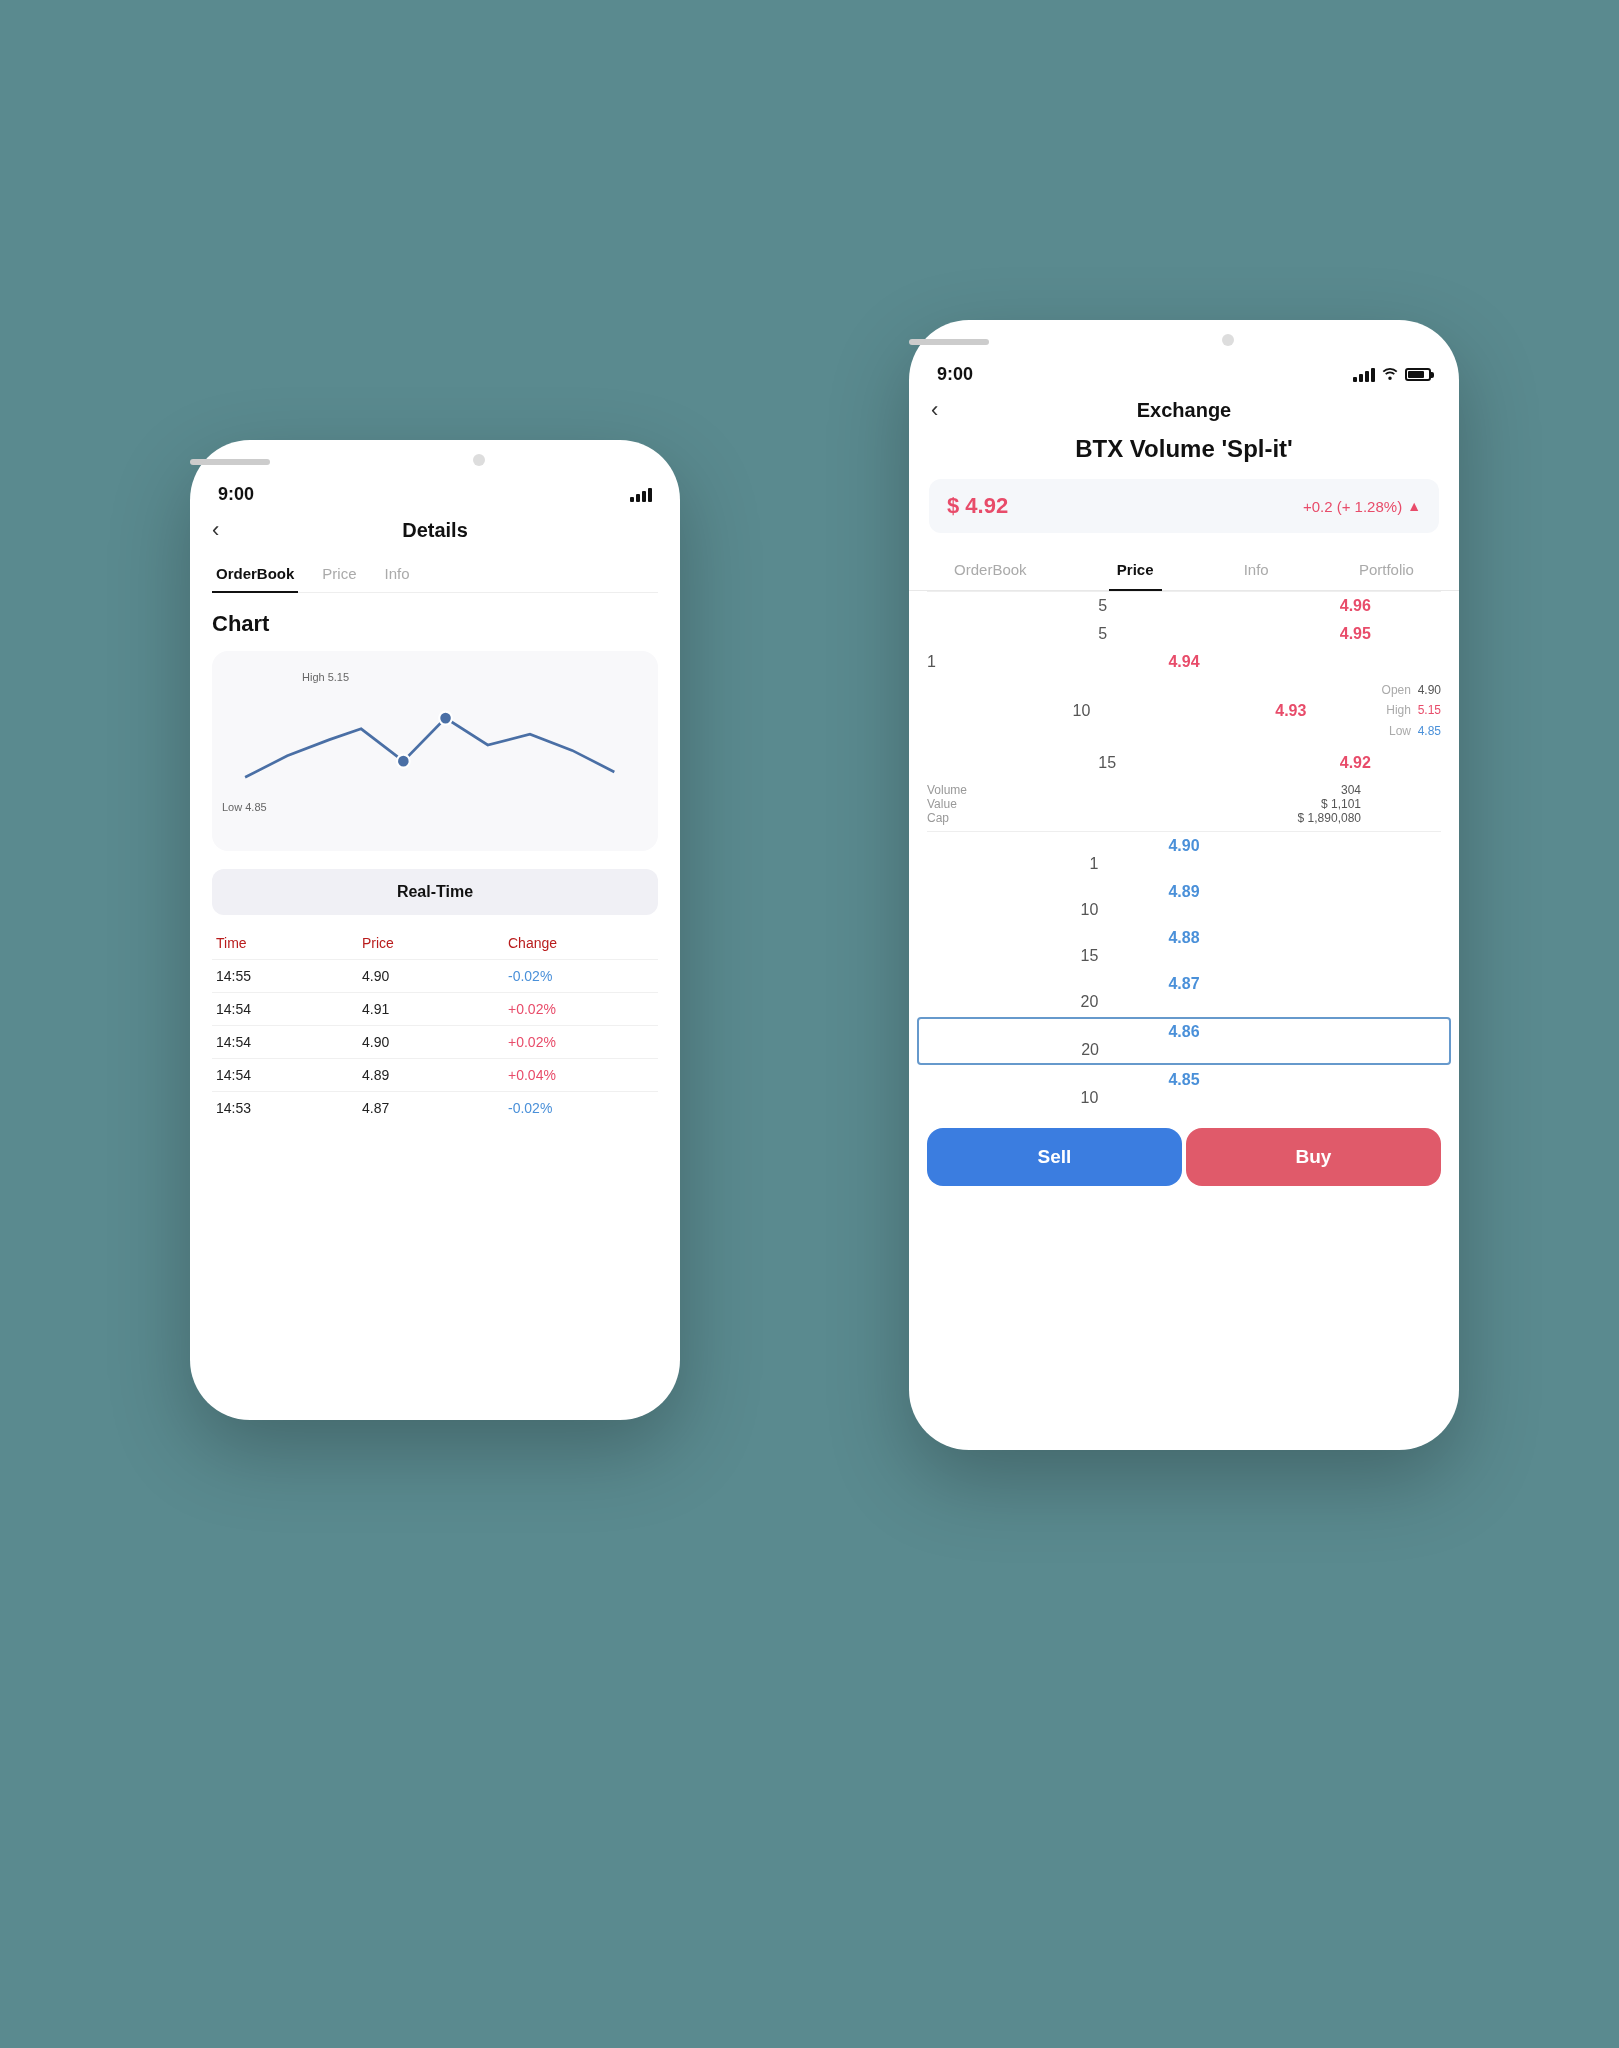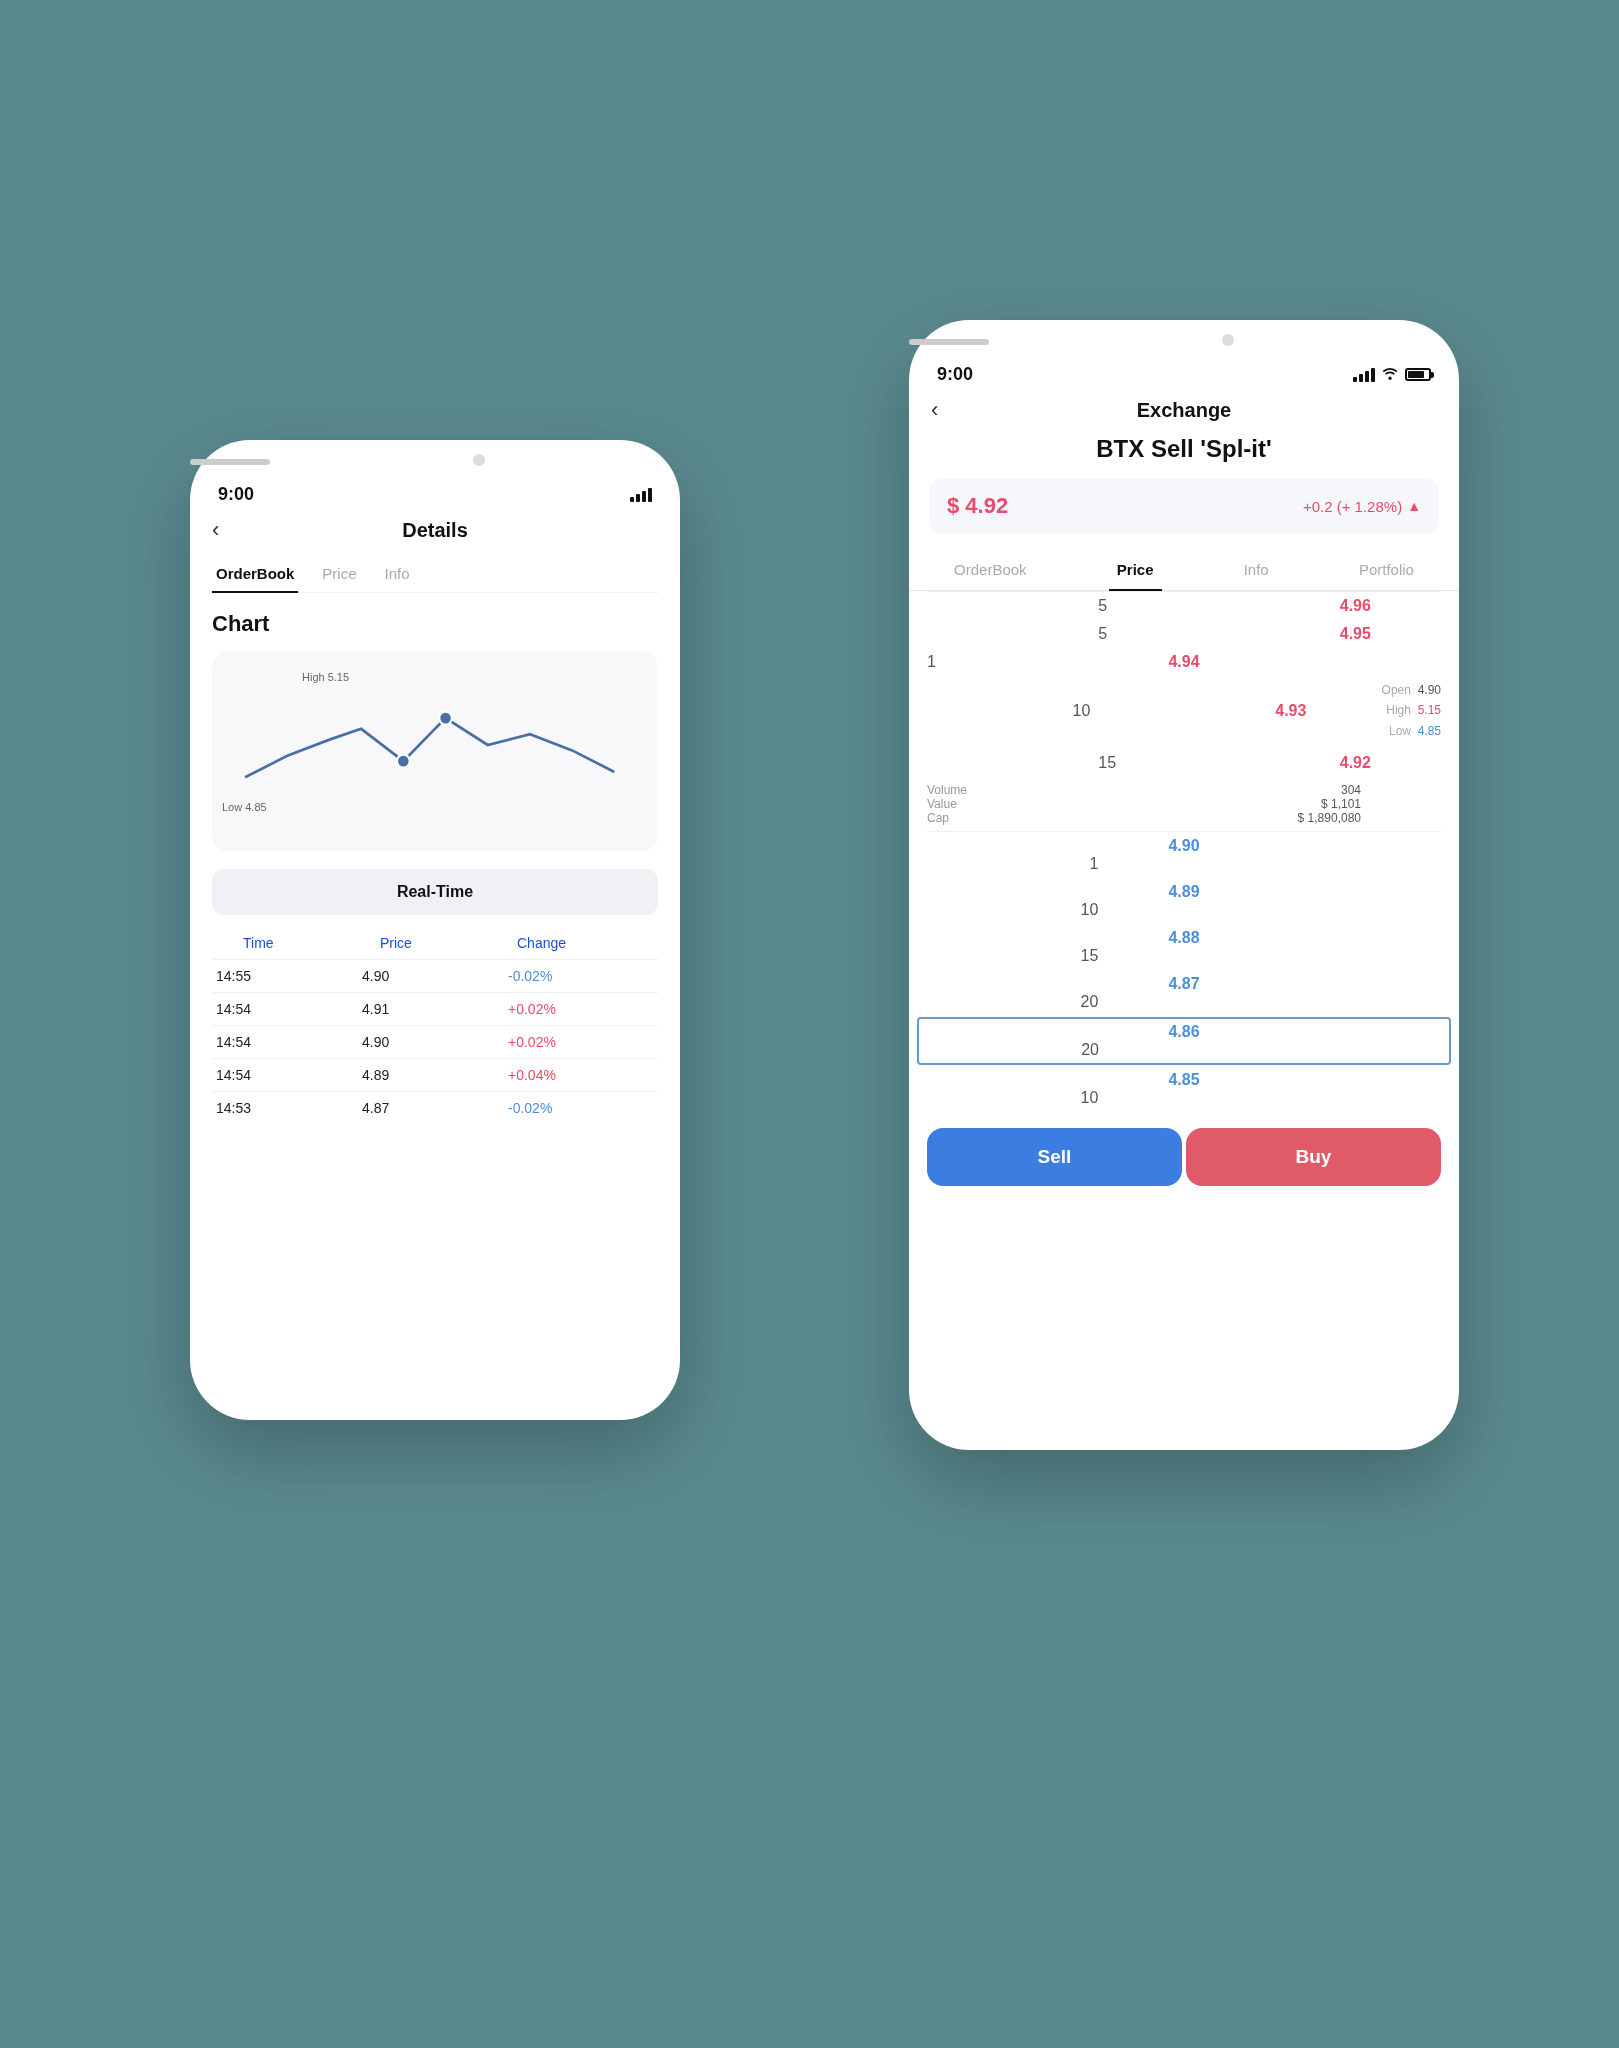--- a/index.html
+++ b/index.html
@@ -228,23 +228,22 @@
 
     
     .trade-table {
       width: 100%;
     }
 
     .trade-table-header {
       display: grid;
       grid-template-columns: 1fr 1fr 1fr;
       padding: 0 4px 8px;
-      color: #1d4ed8;
+      color: #b91c1c;
       font-size: 14px;
-      margin-left: 27px;
     }
 
     .trade-row {
       display: grid;
       grid-template-columns: 1fr 1fr 1fr;
       padding: 8px 4px;
       font-size: 14px;
       color: #222;
       border-top: 1px solid #f0f0f0;
     }
@@ -547,21 +546,21 @@
       </span>
       <div class="battery-icon"></div>
     </div>
   </div>
 
   <div class="page-header">
     <span class="back-btn">‹</span>
     <span class="page-title">Exchange</span>
   </div>
 
-  <div class="asset-title">BTX Sell 'Spl-it'</div>
+  <div class="asset-title">BTX Volume 'Spl-it'</div>
 
   <div class="price-banner">
     <span class="current-price">$ 4.92</span>
     <div class="price-change">
       <span>+0.2 (+ 1.28%)</span>
       <span class="price-change-arrow">▲</span>
     </div>
   </div>
 
   <div class="exchange-tabs">

